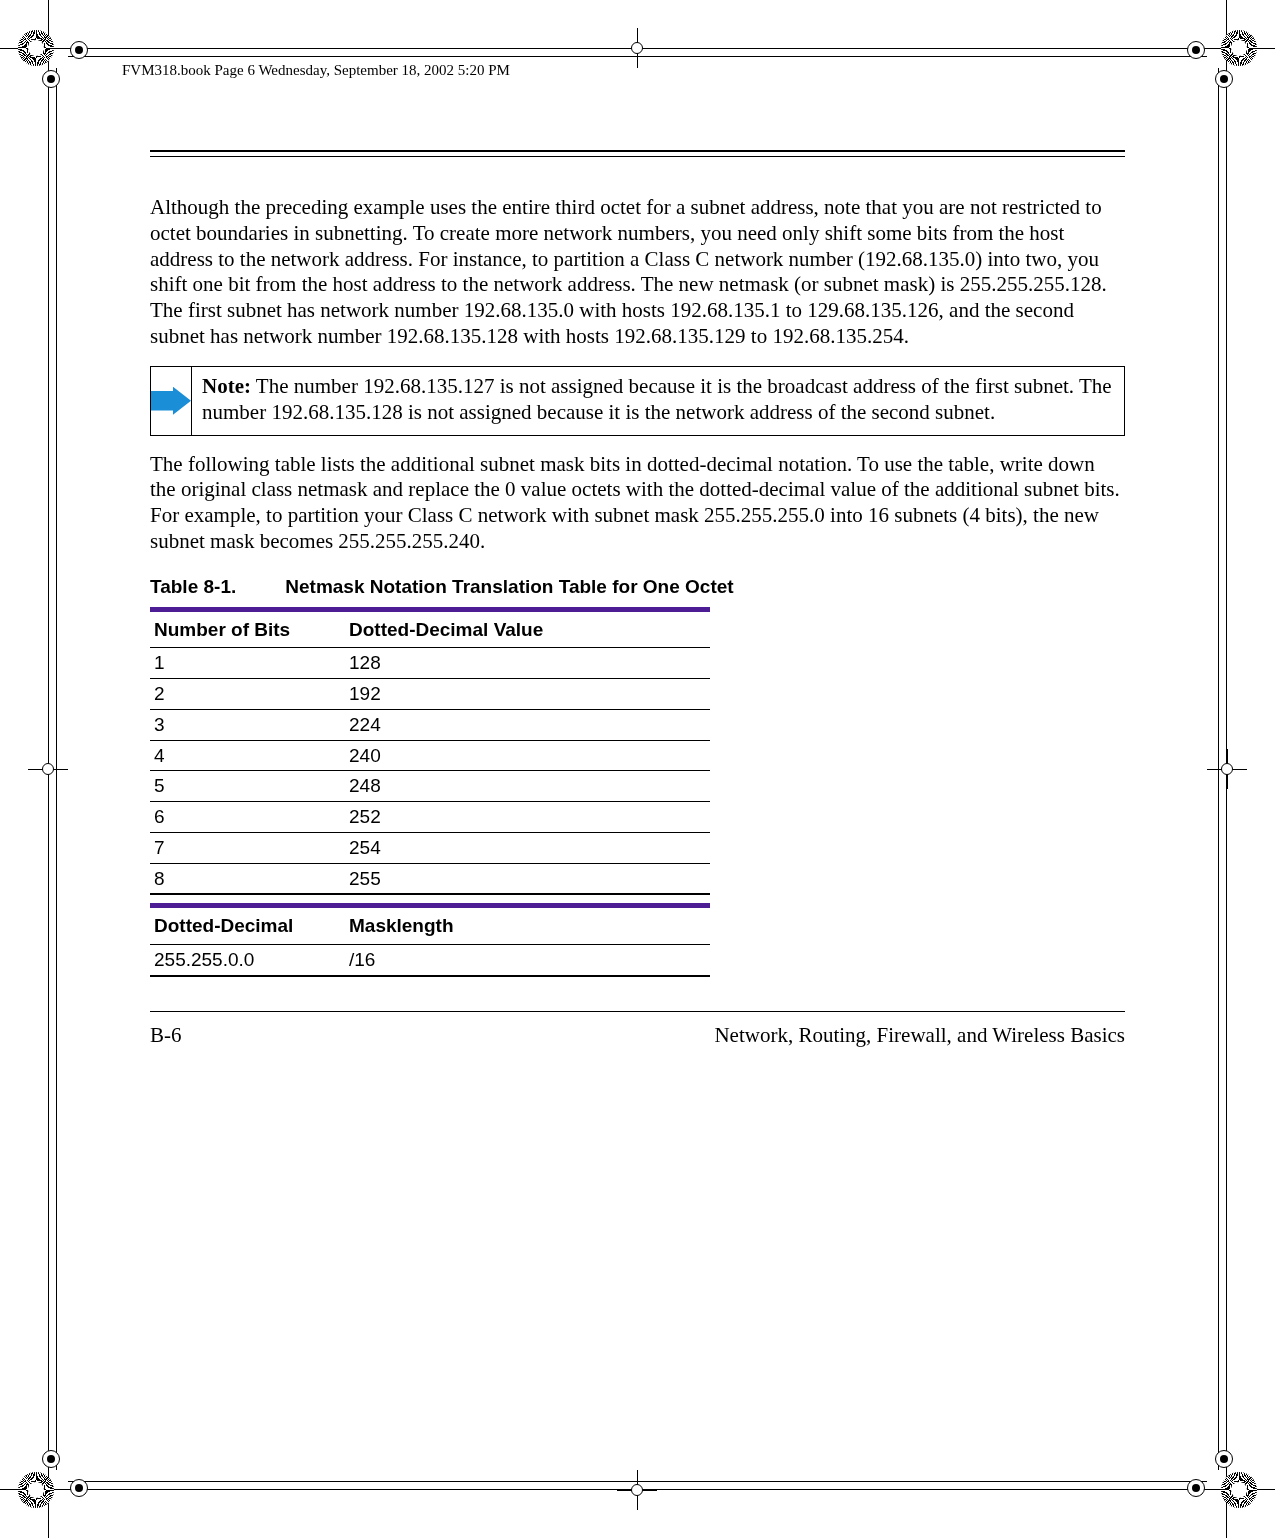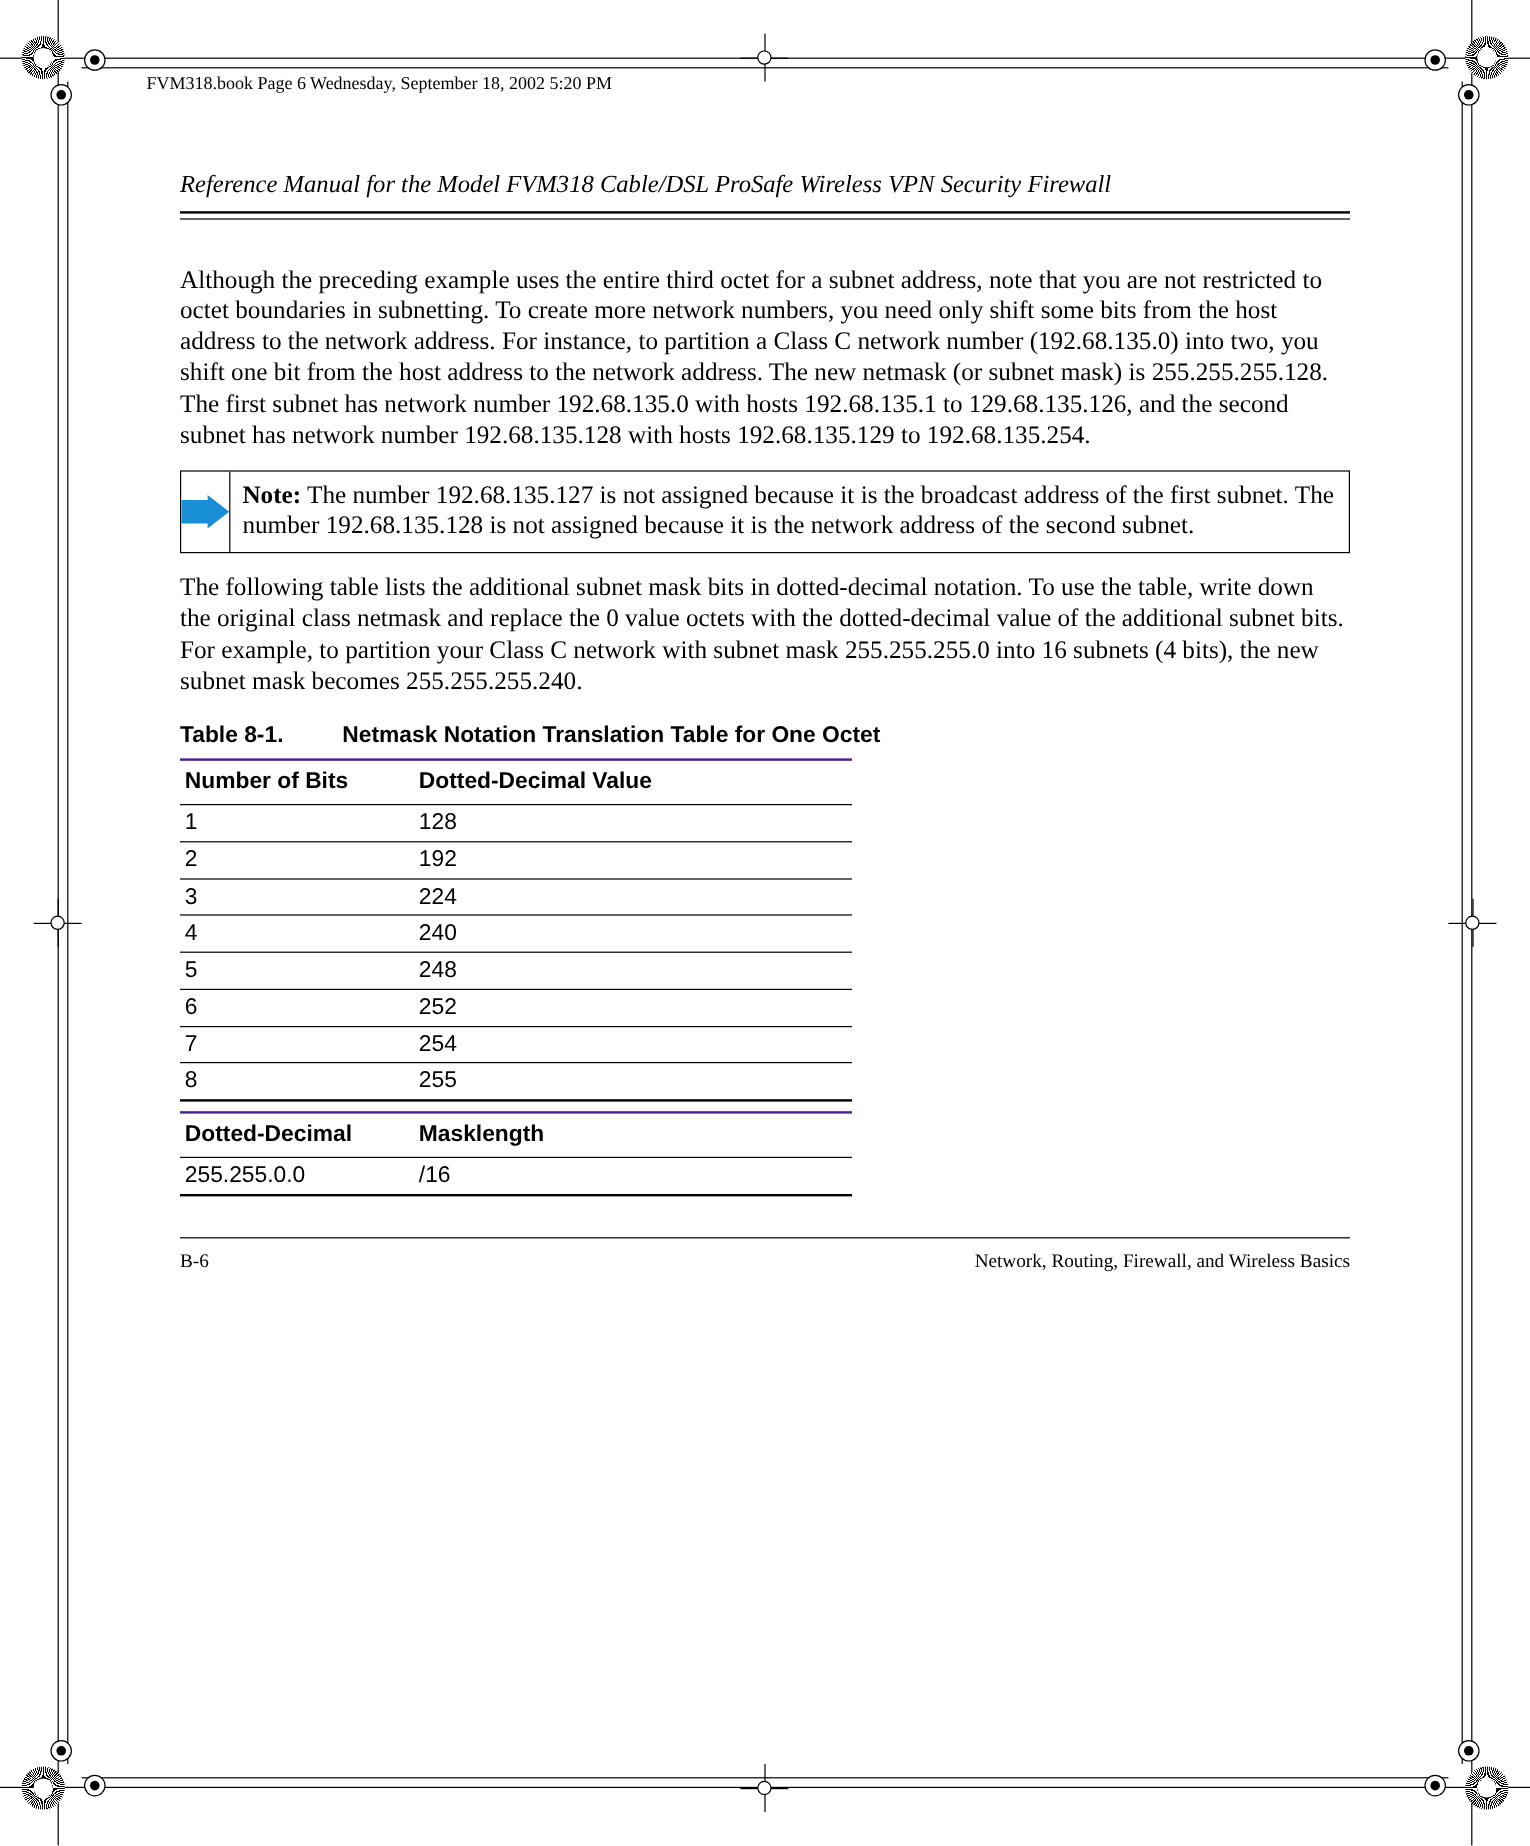--- a/index.html
+++ b/index.html
@@ -134,39 +134,39 @@
     border-collapse: collapse;
     margin-top: 8px;
     width: 560px;
     font-family: Arial, Helvetica, sans-serif;
     font-size: 19px;
   }
   table.data th {
     text-align: left;
     font-weight: bold;
     padding: 6px 6px 6px 4px;
-    border-top: 2px solid #4c1d95;
+    border-top: 5px solid #4c1d95;
     border-bottom: 1px solid #000;
   }
   table.data td {
     padding: 3px 6px 3px 4px;
     border-bottom: 1px solid #000;
   }
   table.data tr:last-child td { border-bottom: 2px solid #000; }
   table.data .c1 { width: 195px; }
 
   .footer-line {
     border: none;
     border-top: 1px solid #000;
     margin-top: 34px;
   }
   .footer {
     display: flex;
     justify-content: space-between;
-    font-size: 16px;
+    font-size: 21px;
     margin-top: 6px;
   }
 </style>
 </head>
 <body>
 
 <div class="crop-line-h crop-top-outer"></div>
 <div class="crop-line-h crop-top-inner"></div>
 <div class="crop-line-h crop-bot-outer"></div>
 <div class="crop-line-h crop-bot-inner"></div>
@@ -207,21 +207,20 @@
 <div class="bindpoint bp-br"></div>
 <div class="bindpoint bp-ml-top"></div>
 <div class="bindpoint bp-ml-bot"></div>
 <div class="bindpoint bp-mr-top"></div>
 <div class="bindpoint bp-mr-bot"></div>
 
 <div class="file-stamp">FVM318.book  Page 6  Wednesday, September 18, 2002  5:20 PM</div>
 
 <div class="page">
 
-  <div class="running-head">Reference Manual for the Model FVM318 Cable/DSL ProSafe Wireless VPN Security Firewall</div>
   <hr class="hr-thick">
   <hr class="hr-thin">
 
   <p class="body-p">Although the preceding example uses the entire third octet for a subnet address, note that you are not restricted to octet boundaries in subnetting. To create more network numbers, you need only shift some bits from the host address to the network address. For instance, to partition a Class C network number (192.68.135.0) into two, you shift one bit from the host address to the network address. The new netmask (or subnet mask) is 255.255.255.128. The first subnet has network number 192.68.135.0 with hosts 192.68.135.1 to 129.68.135.126, and the second subnet has network number 192.68.135.128 with hosts 192.68.135.129 to 192.68.135.254.</p>
 
   <div class="note-box">
     <div class="note-icon-cell">
       <div class="note-arrow"></div>
     </div>
     <div class="note-text">

